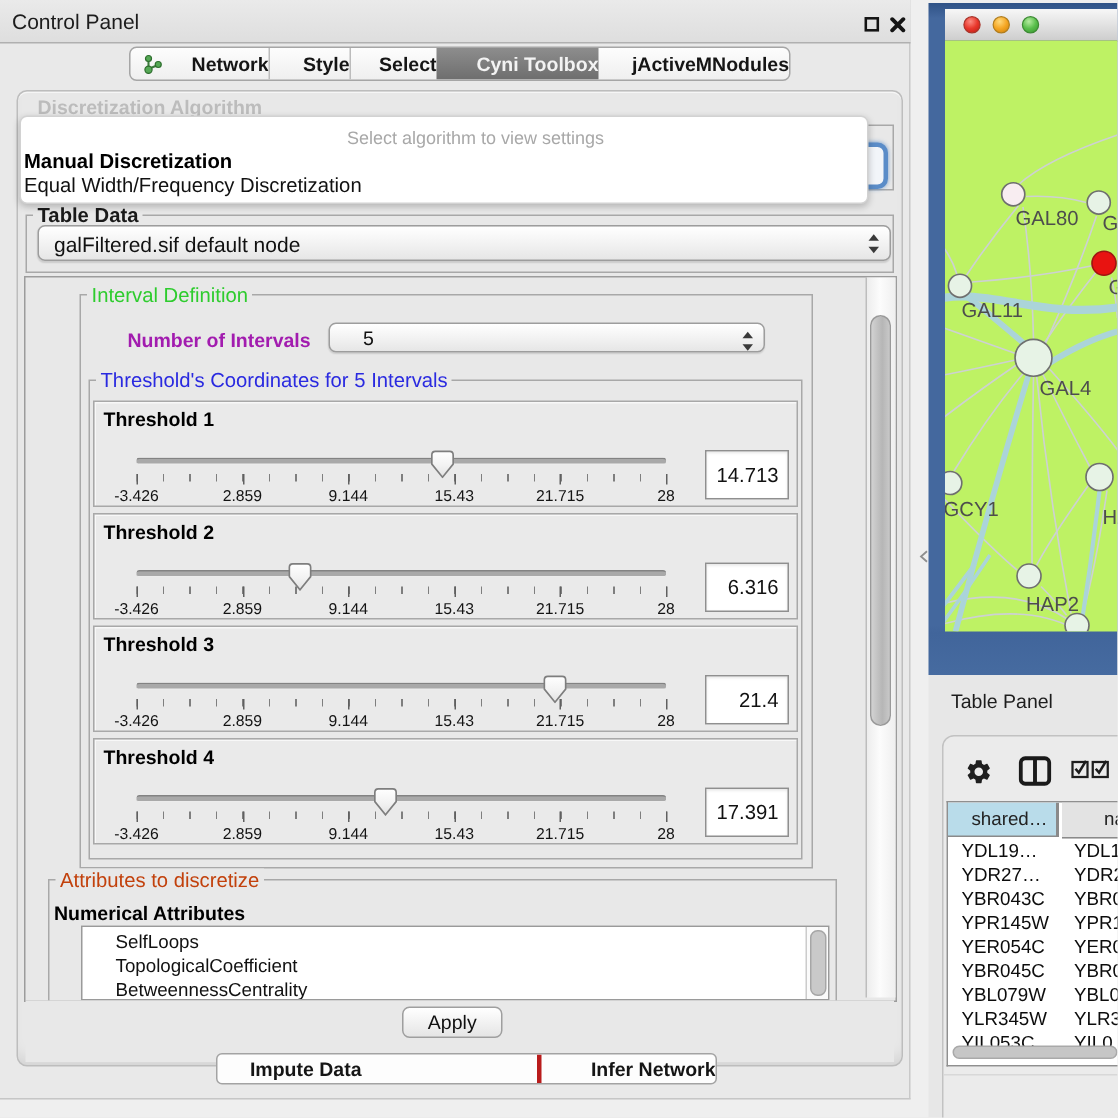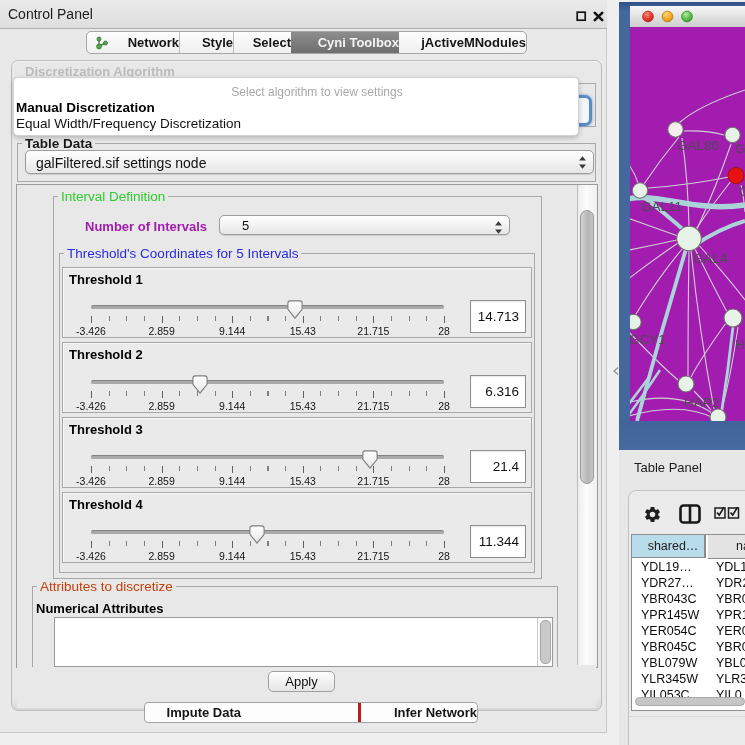--- a/index.html
+++ b/index.html
@@ -44,21 +44,21 @@
 
 <div class="a" style="left:11px;top:60px;width:589px;height:649px;border:1px solid #bdbdbd;border-radius:7px;background:#e8e8e8;box-shadow:inset 0 1px 0 #f6f6f6,inset 0 -9px 10px -6px rgba(0,0,0,0.10)"></div>
 
 <div class="a" style="left:25px;top:64px;font-size:13px;font-weight:bold;color:#bcbcbc">Discretization Algorithm</div>
 <div class="grp" style="left:17px;top:83px;width:577px;height:42px"></div>
 <div class="a" style="left:560px;top:95px;width:26px;height:25px;border:3px solid #5a8cc8;border-radius:7px;background:#f2f5f9;box-shadow:0 0 3px rgba(90,140,200,0.8)"></div>
 
 <div class="grp" style="left:17px;top:143px;width:577px;height:37px"></div>
 <div class="gt bold" style="left:22px;top:136px;color:#1a1a1a;background:#e8e8e8">Table Data</div>
 <div class="combo" style="left:25px;top:150px;width:567px;height:22px">
-    <span class="ct" style="font-size:14px;top:3.5px">galFiltered.sif settings node</span>
+    <span class="ct" style="font-size:14px;top:3.5px">galFiltered.sif default node</span>
 <svg style="position:absolute;right:6px;top:4px" width="9" height="15">
       <path d="M4.5 1.2 L8 5.5 H1 z" fill="#3a3a3a"></path>
       <path d="M4.5 13.8 L1 9.5 H8 z" fill="#3a3a3a"></path>
     </svg>
   </div>
 
 <div class="a" style="left:16px;top:184px;width:580px;height:482px;border:1px solid #9c9c9c"></div>
 <div class="a" style="left:577px;top:185px;width:19px;height:480px;background:linear-gradient(90deg,#ededed,#fcfcfc 45%,#efefef);border-left:1px solid #bdbdbd"></div>
 <div class="a" style="left:580px;top:210px;width:14px;height:274px;border-radius:7px;background:linear-gradient(90deg,#d2d2d2,#b6b6b6 60%,#c8c8c8);border:1px solid #9a9a9a;box-sizing:border-box"></div>
 
@@ -157,26 +157,27 @@
 <div class="mt" style="left:444px;top:541px"></div>
 <div class="tl" style="left:91px;top:550px">-3.426</div>
 <div class="tl" style="left:161.6px;top:550px">2.859</div>
 <div class="tl" style="left:232.2px;top:550px">9.144</div>
 <div class="tl" style="left:302.8px;top:550px">15.43</div>
 <div class="tl" style="left:373.4px;top:550px">21.715</div>
 <div class="tl" style="left:444px;top:550px">28</div>
 <svg class="a" style="left:248.9px;top:525px" width="16" height="19">
     <use href="#th" fill="url(#tg)" stroke="#7e7e7e" stroke-width="1.1"></use>
   </svg>
-<div class="fld" style="left:470px;top:525px">11.344</div>
+<div class="fld" style="left:470px;top:525px">17.391</div>
 
 <div class="grp" style="left:32px;top:586px;width:524px;height:90px;border-bottom:none"></div>
 <div class="gt" style="left:37px;top:579px;color:#c2410c">Attributes to discretize</div>
 <div class="a bold" style="left:36px;top:601px;font-size:13px;color:#000">Numerical Attributes</div>
 <div class="a" style="left:54px;top:617px;width:497px;height:48px;background:#fff;border:1px solid #9a9a9a;overflow:hidden">
+  <div style="position:absolute;left:22px;top:2px;font-size:12.5px;color:#111;line-height:16px">SelfLoops<br>TopologicalCoefficient<br>BetweennessCentrality</div>
   <div style="position:absolute;right:0;top:0;width:14px;height:48px;background:#fbfbfb;border-left:1px solid #ccc"></div>
   <div style="position:absolute;right:1.5px;top:1.5px;width:11px;height:44px;border-radius:5px;background:#c9c9c9;border:1px solid #a6a6a6;box-sizing:border-box"></div>
 </div>
 
 <div class="a" style="left:17px;top:667px;width:579px;height:41px;background:#e8e8e8"></div>
 
 <div class="a" style="left:268px;top:671px;width:67px;height:21px;border:1px solid #9f9f9f;border-radius:5px;background:linear-gradient(#ffffff,#f2f2f2 50%,#e5e5e5);font-size:13px;color:#111;text-align:center;line-height:20px;box-sizing:border-box">Apply</div>
 
 <div class="a" style="left:144px;top:702px;width:332px;height:19px;border:1px solid #a3a3a3;border-radius:4px;background:#fdfdfd;overflow:hidden">
   <div class="seg" style="left:0;width:96px;line-height:19px">Impute Data</div>
@@ -213,21 +214,21 @@
           <stop offset="0.55" stop-color="#59bf4c"></stop>
           <stop offset="1" stop-color="#3d9a33"></stop>
         </radialGradient>
 </defs>
 <circle cx="18" cy="10.5" r="5.4" fill="url(#rb)" stroke="#a8352b" stroke-width="0.8"></circle>
 <circle cx="37.5" cy="10.5" r="5.4" fill="url(#yb)" stroke="#b07d1e" stroke-width="0.8"></circle>
 <circle cx="57" cy="10.5" r="5.4" fill="url(#gb)" stroke="#3d8a34" stroke-width="0.8"></circle>
 </svg>
 </div>
 
-<div class="a" style="left:630px;top:27px;width:115px;height:394px;background:#a21caf;overflow:hidden">
+<div class="a" style="left:630px;top:27px;width:115px;height:394px;background:#bef264;overflow:hidden">
 <svg width="115" height="394" viewBox="630 27 115 394">
 <g fill="none" stroke="#cdd1d2" stroke-width="1.1">
 <path d="M745 90 Q698 106 679 123"></path>
 <path d="M679 137 Q660 160 644 184"></path>
 <path d="M682 138 Q688 180 689 226"></path>
 <path d="M684 131 Q706 130 724 135"></path>
 <path d="M731 144 Q717 185 697 229"></path>
 <path d="M729 177 Q690 185 648 188"></path>
 <path d="M731 181 Q712 205 696 229"></path>
 <path d="M646 196 Q668 214 681 228"></path>

